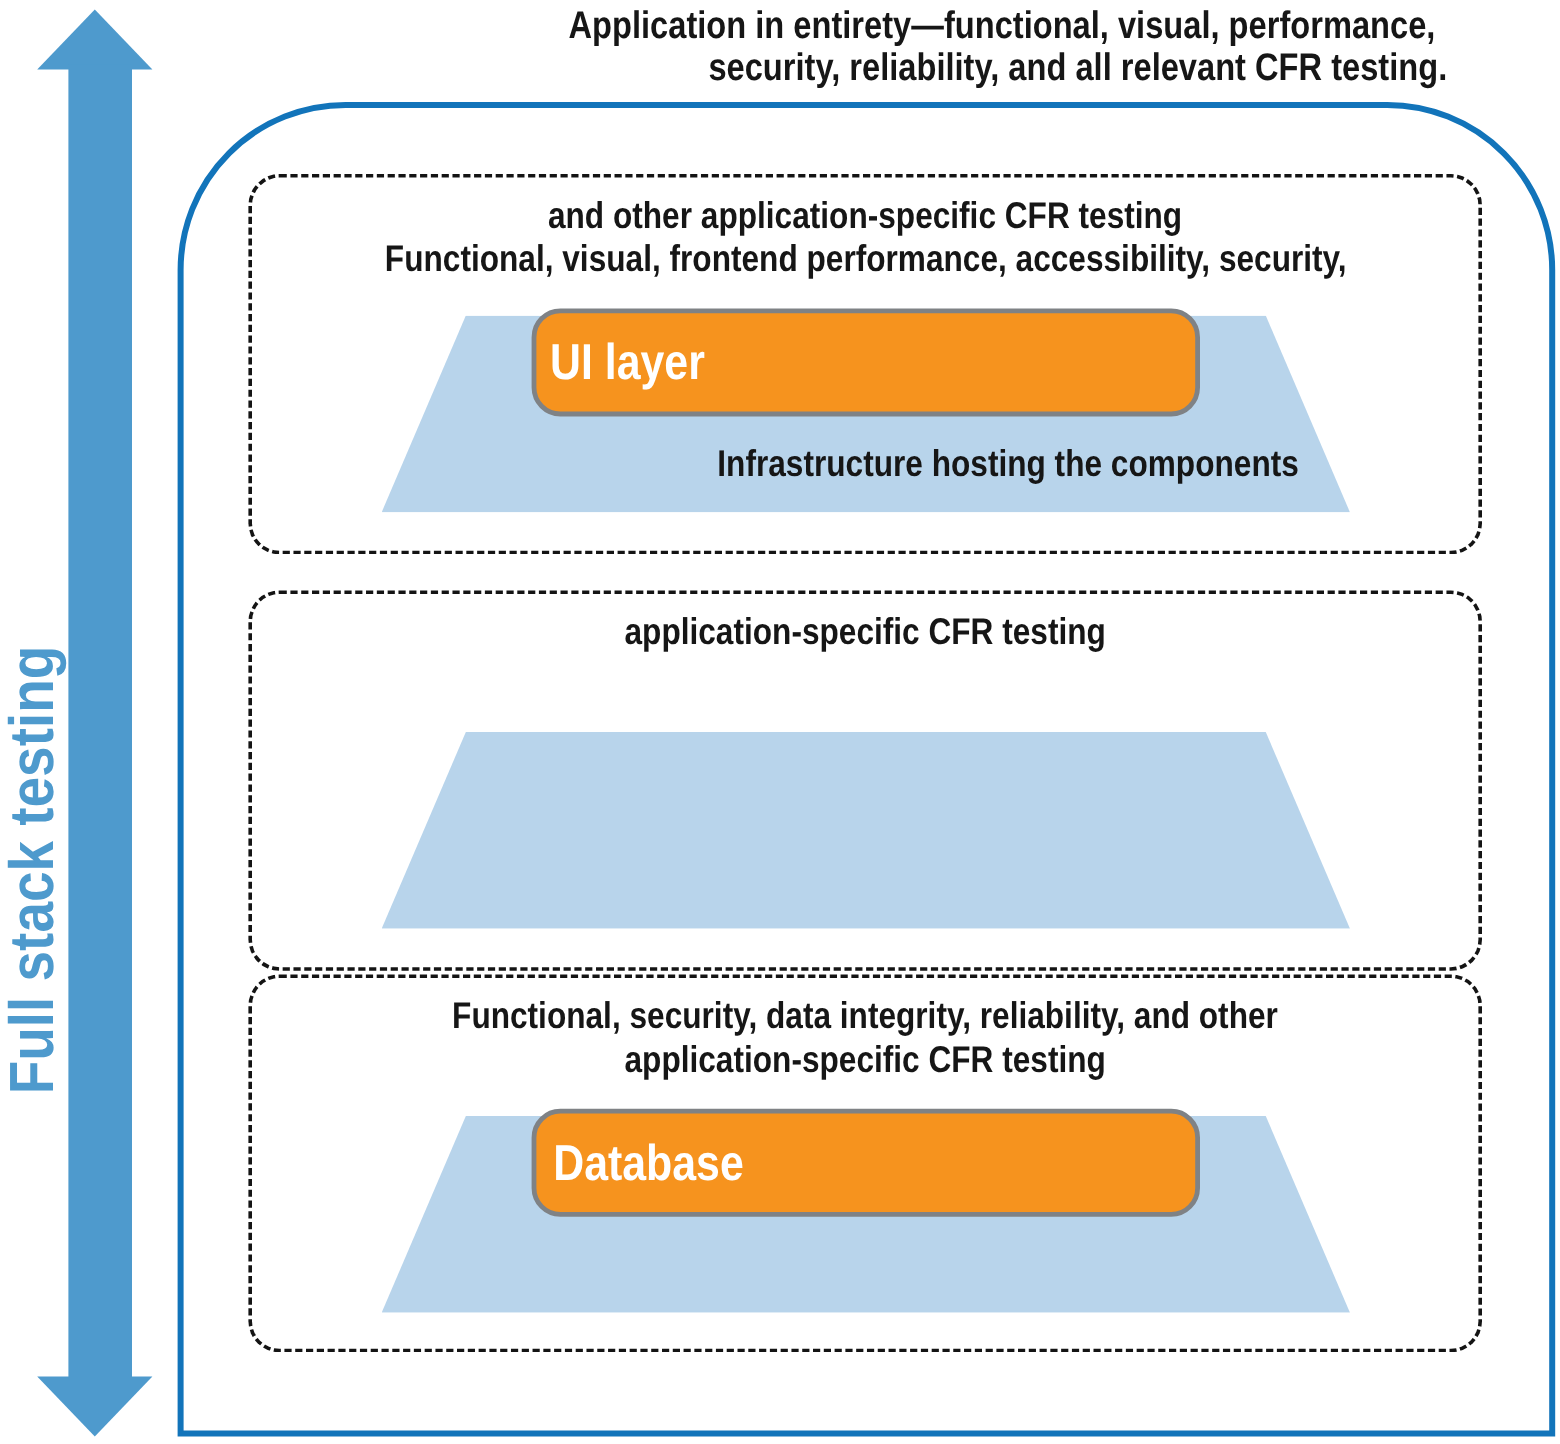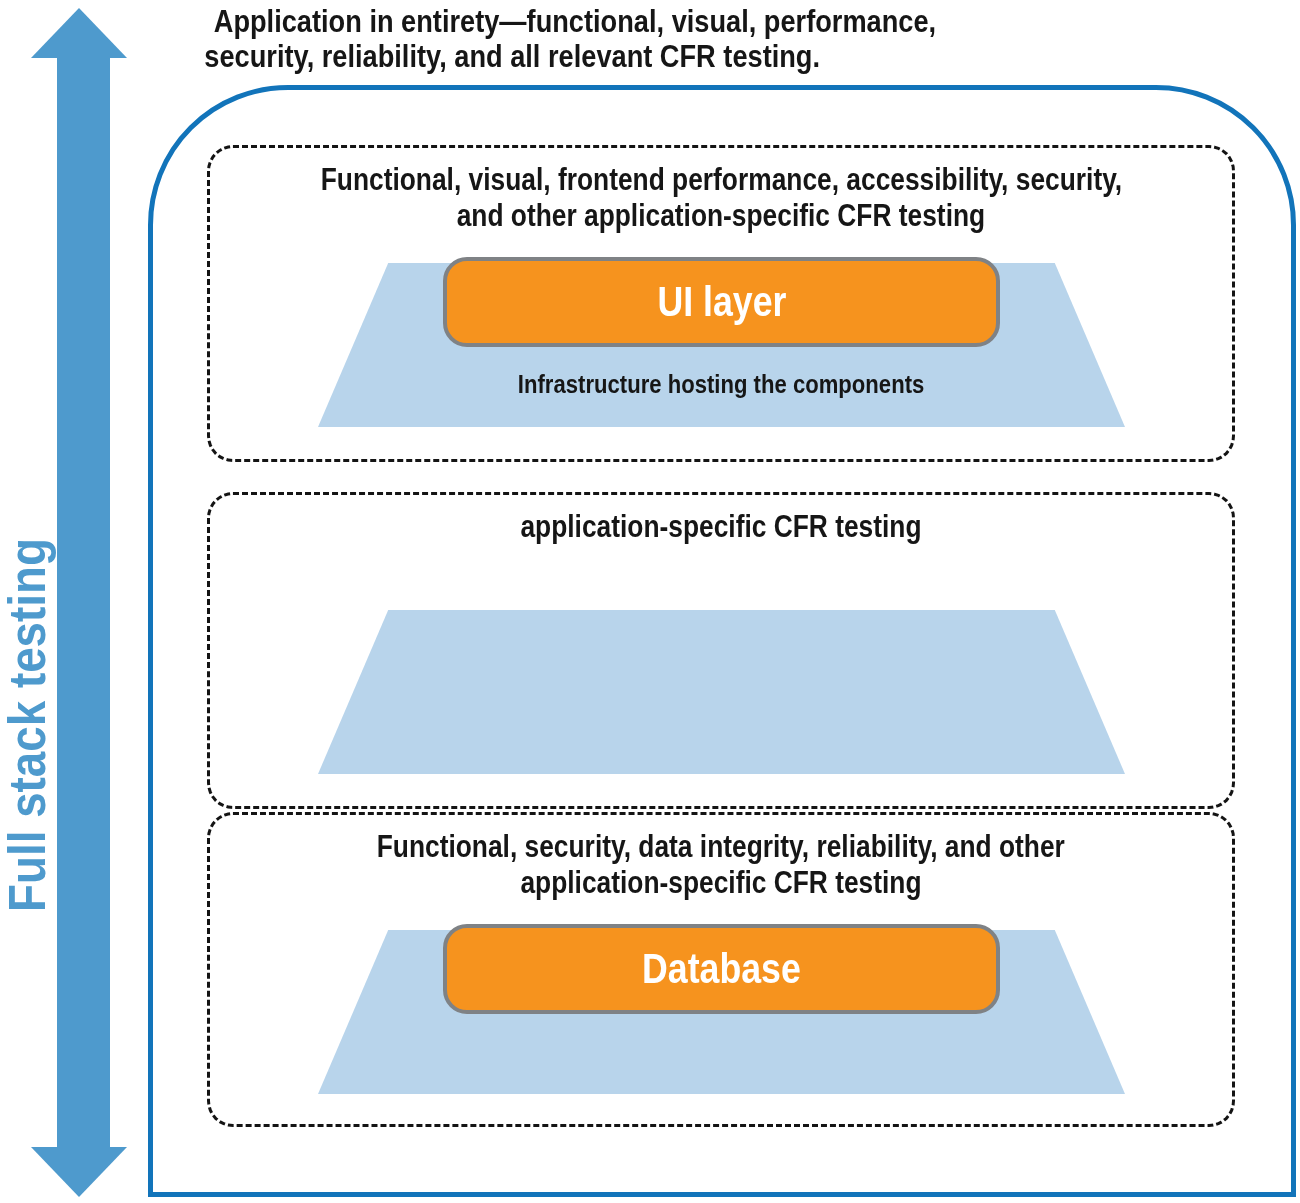--- a/index.html
+++ b/index.html
@@ -17,21 +17,21 @@
     transform: scaleX(0.85);
     transform-origin: 50% 50%;
     white-space: nowrap;
   }
 
   
   .top-caption {
     position: absolute;
     left: 150px; top: 4px;
     width: 1110px;
-    text-align: left;
+    text-align: right;
     font-weight: bold;
     font-size: 32px;
     line-height: 35px;
   }
 
   
   .boundary {
     position: absolute;
     left: 148px; top: 85px;
     width: 1148px; height: 1112px;
@@ -110,35 +110,34 @@
   .pill {
     position: absolute;
     left: 233px; top: 109px;
     width: 557px; height: 90px;
     box-sizing: border-box;
     background: #F6931E;
     border: 4px solid #7F8285;
     border-radius: 24px;
     display: flex;
     align-items: center;
-    justify-content: center;
   }
   .pill-label {
     font-size: 42px;
     font-weight: bold;
     color: #ffffff;
   }
 
   .infra {
     position: absolute;
     left: 108px; top: 221px;
     width: 807px;
-    text-align: center;
+    text-align: right;
     font-weight: bold;
-    font-size: 26px;
+    font-size: 31px;
   }
 </style>
 </head>
 <body>
 
 <div class="stage">
 
   <div class="top-caption">
     <div><span class="cond">Application in entirety—functional, visual, performance,</span></div>
     <div><span class="cond">security, reliability, and all relevant CFR testing.</span></div>
@@ -148,22 +147,22 @@
 
   <div>
     <div class="arrowhead-up"></div>
     <div class="arrow-shaft"></div>
     <div class="arrowhead-down"></div>
   </div>
   <div class="side-label">Full stack testing</div>
 
   <div class="layer layer-ui">
     <div class="layer-caption">
+      <div><span class="cond">and other application-specific CFR testing</span></div>
       <div><span class="cond">Functional, visual, frontend performance, accessibility, security,</span></div>
-      <div><span class="cond">and other application-specific CFR testing</span></div>
     </div>
     <div class="trapezoid"></div>
     <div class="pill">
       <span class="pill-label cond">UI layer</span>
     </div>
     <div class="infra">
       <span class="cond">Infrastructure hosting the components</span>
     </div>
   </div>
 

